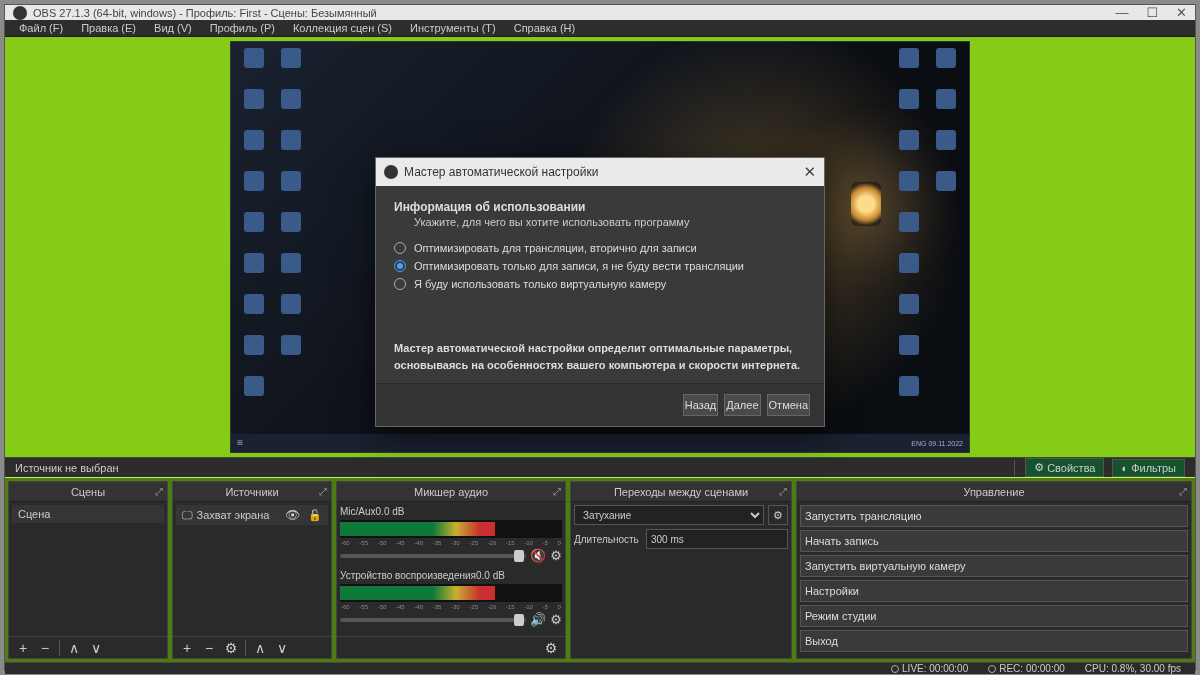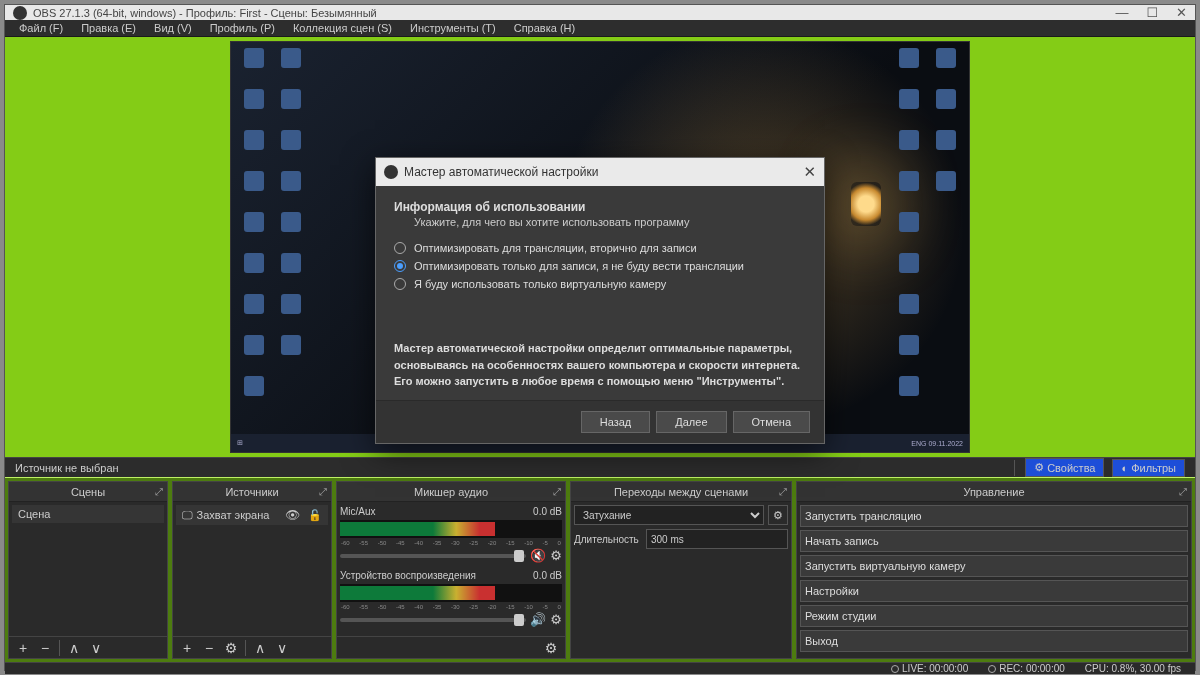--- a/index.html
+++ b/index.html
@@ -17,37 +17,37 @@
 .preview::before{content:'';position:absolute;inset:0;background:radial-gradient(circle at 72% 45%,rgba(210,160,80,0.35),transparent 35%),linear-gradient(135deg,#1a2230 0%,#0a0d12 60%)}
 .lantern{position:absolute;right:88px;top:140px;width:30px;height:44px;background:radial-gradient(circle,#ffdb8c 30%,#c88a30 60%,transparent 80%);border-radius:6px;box-shadow:0 0 60px 20px rgba(255,200,100,0.25)}
 .desktop-icons{position:absolute;top:6px;display:flex;flex-direction:column;gap:3px;flex-wrap:wrap;height:380px}
 .desktop-icons.left{left:6px}
 .desktop-icons.right{right:6px}
 .di{width:34px;height:38px;font-size:6px;color:#ddd;text-align:center;display:flex;flex-direction:column;align-items:center;gap:1px}
 .di::before{content:'';width:20px;height:20px;background:#3a5a8a;border-radius:3px}
 .taskbar{position:absolute;bottom:0;left:0;right:0;height:18px;background:#1a2130;display:flex;align-items:center;padding:0 6px;font-size:7px;color:#aac;justify-content:space-between}
 .source-bar{height:26px;background:#2c2c2c;border-top:1px solid #444;border-bottom:1px solid #bef264;display:flex;align-items:center;padding:0 10px;gap:8px}
 .source-bar .lbl{color:#ccc;font-size:11px;flex:0 0 auto;margin-right:auto}
-.toolbtn{background:#1d4ed8;border:1px solid #555;color:#ccc;font-size:11px;padding:2px 8px;display:flex;align-items:center;gap:3px;cursor:pointer}
+.toolbtn{background:#14532d;border:1px solid #555;color:#ccc;font-size:11px;padding:2px 8px;display:flex;align-items:center;gap:3px;cursor:pointer}
 .docks{flex:1;display:flex;gap:4px;padding:3px;background:#4d7c0f}
 .dock{background:#2a2a2a;border:1px solid #444;display:flex;flex-direction:column;min-height:0}
 .dock-h{height:20px;background:#333;color:#ccc;font-size:11px;display:flex;align-items:center;justify-content:center;position:relative;border-bottom:1px solid #222}
 .dock-h .pop{position:absolute;right:4px;color:#aaa;font-size:10px;cursor:pointer}
 .dock-body{flex:1;padding:3px;overflow:hidden}
 .dock-foot{height:22px;border-top:1px solid #444;display:flex;align-items:center;gap:2px;padding:0 4px}
 .iconbtn{width:20px;height:18px;color:#ccc;font-size:14px;display:flex;align-items:center;justify-content:center;cursor:pointer}
 .list-item{color:#ccc;font-size:11px;padding:3px 6px;background:#353535;display:flex;align-items:center;gap:4px}
 .list-item .eye{margin-left:auto;font-size:12px}
 .scenes{flex:0 0 160px}
 .sources{flex:0 0 160px}
 .mixer{flex:0 0 230px}
 .trans{flex:0 0 175px}
 .controls{flex:1}
 .mixer-ch{margin-bottom:6px}
-.mixer-ch .chead{display:flex;justify-content:space-between;color:#ccc;font-size:10px;padding:1px 0}
+.mixer-ch .chead{display:flex;color:#ccc;font-size:10px;padding:1px 0}
 .meter{height:18px;background:#111;position:relative;margin:2px 0;overflow:hidden}
 .meter::before{content:'';position:absolute;left:0;top:2px;bottom:2px;width:70%;background:linear-gradient(90deg,#0d7a3a 0%,#0d7a3a 60%,#c9b030 75%,#c93030 90%)}
 .meter-ticks{display:flex;justify-content:space-between;font-size:6px;color:#888;padding:0 1px}
 .slider-row{display:flex;align-items:center;gap:4px;margin-top:2px}
 .slider{flex:1;height:4px;background:#555;position:relative;border-radius:2px}
 .slider .thumb{position:absolute;right:2px;top:-4px;width:10px;height:12px;background:#ccc;border-radius:2px}
 .vol-ico{color:#ccc;font-size:13px}
 .vol-ico.muted{color:#d04040}
 .trans .row{display:flex;align-items:center;gap:4px;margin-bottom:4px}
 .trans select,.trans input{background:#222;border:1px solid #555;color:#ccc;font-size:10px;padding:2px 4px;flex:1;height:20px}
@@ -64,21 +64,21 @@
 .modal-body{padding:14px 18px 10px;color:#ddd}
 .modal-body h4{font-size:12px;font-weight:bold;margin-bottom:2px}
 .modal-body .sub{font-size:11px;color:#ccc;margin-left:20px;margin-bottom:14px}
 .radio-row{display:flex;align-items:center;gap:8px;font-size:11px;color:#ddd;margin:6px 0;cursor:pointer}
 .radio{width:12px;height:12px;border-radius:50%;border:1px solid #aaa;position:relative;flex-shrink:0}
 .radio.sel{border-color:#4a9eff}
 .radio.sel::after{content:'';position:absolute;inset:2px;background:#4a9eff;border-radius:50%}
 .modal-info{margin-top:50px;font-size:11px;color:#ddd;line-height:1.5}
 .modal-info b{font-weight:bold}
 .modal-foot{display:flex;justify-content:flex-end;gap:6px;padding:10px 14px;border-top:1px solid #2a2a2a;background:#333}
-.mbtn{background:#4a4a4a;border:1px solid #666;color:#ddd;font-size:11px;padding:4px 18px;cursor:pointer}
+.mbtn{background:#4a4a4a;border:1px solid #666;color:#ddd;font-size:11px;padding:4px 1px;cursor:pointer}
 .gear-i::before{content:'⚙'}
 .sep{width:1px;height:16px;background:#555;margin:0 2px}
 </style>
 </head>
 <body>
 
 <div class="window">
   <div class="titlebar">
     <span class="logo"></span>
     <span>OBS 27.1.3 (64-bit, windows) - Профиль: First - Сцены: Безымянный</span>
@@ -159,21 +159,20 @@
         <div class="radio-row">
             <span class="radio sel"></span>
             <span>Оптимизировать только для записи, я не буду вести трансляции</span>
           </div>
         <div class="radio-row">
             <span class="radio"></span>
             <span>Я буду использовать только виртуальную камеру</span>
           </div>
         <div class="modal-info">
           <b>Мастер автоматической настройки определит оптимальные параметры, основываясь на особенностях вашего компьютера и скорости интернета.</b><br>
-          <b>Его можно запустить в любое время с помощью меню "Инструменты".</b>
         </div>
       </div>
       <div class="modal-foot">
         <button class="mbtn">Назад</button>
         <button class="mbtn">Далее</button>
         <button class="mbtn">Отмена</button>
       </div>
     </div>
   </div>
 

